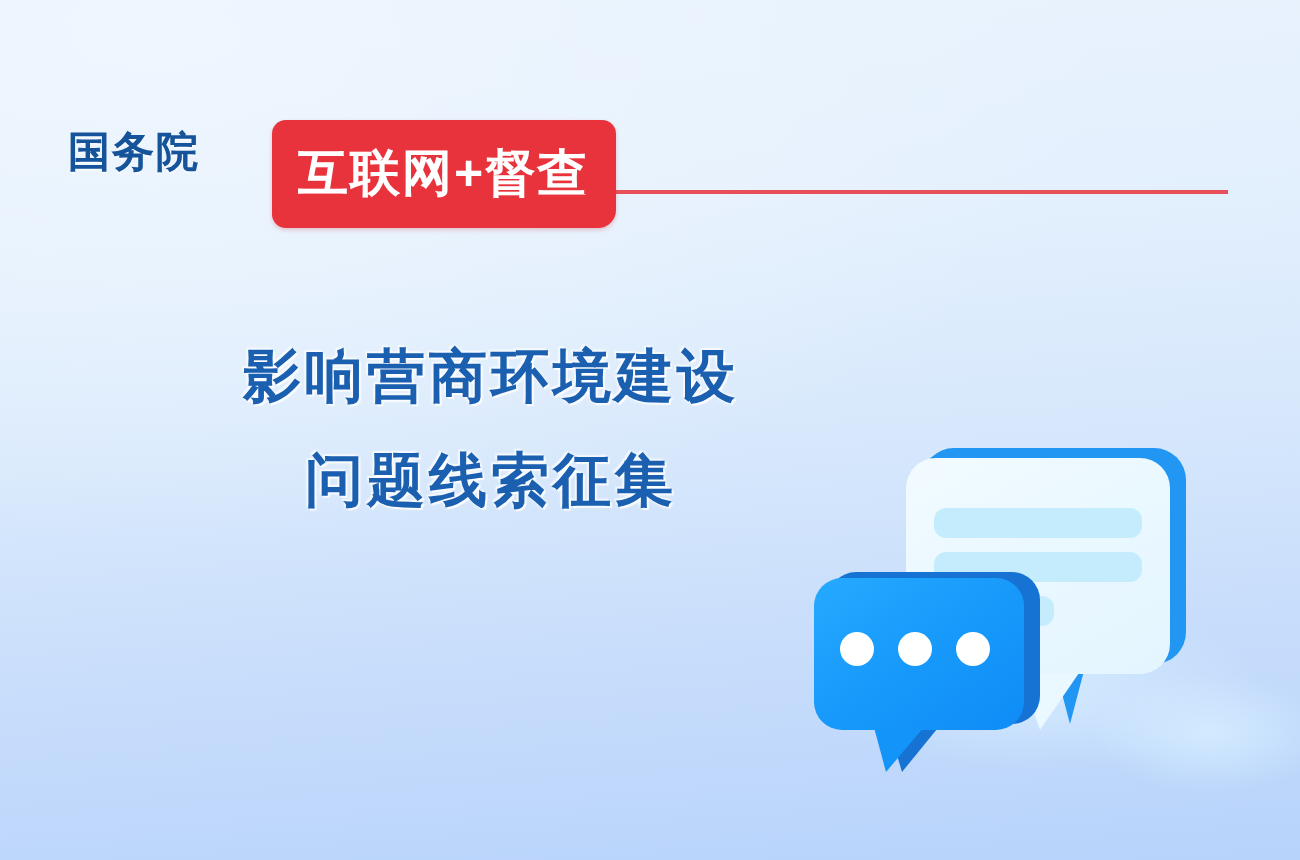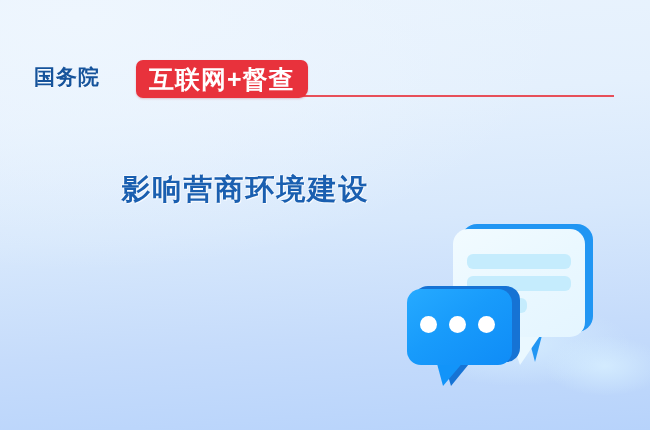--- a/index.html
+++ b/index.html
@@ -35,21 +35,21 @@
     font-weight: bold;
     letter-spacing: 1px;
     color: #15539b;
     white-space: nowrap;
     text-shadow: 0 1px 0 rgba(255,255,255,.55);
   }
   #badge {
     position: absolute;
     left: 102px;
     top: 2px;
-    height: 38px;
+    height: 54px;
     padding: 0 13px;
     display: flex;
     align-items: center;
     background: #e8323c;
     border-radius: 7px 7px 9px 7px;
     box-shadow: 0 1px 2px rgba(200,40,50,.25);
   }
   #badge-text {
     font-size: 25px;
     line-height: 28px;
@@ -210,20 +210,21 @@
 
     <div id="badge">
       <span id="badge-text">互联网+督查</span>
     </div>
 
     <div id="header-rule"></div>
   </div>
 
   <div id="headline">
     <div class="headline-line">影响营商环境建设</div>
+    <div class="headline-line">问题线索征集</div>
   </div>
 
   <div id="illustration">
     <div class="ill-glow" id="glow-a"></div>
     <div class="ill-glow" id="glow-b"></div>
 
     <div id="big-bubble-shadow"></div>
     <div id="big-tail-shadow"></div>
     <div id="big-tail"></div>
     <div id="big-bubble"></div>

